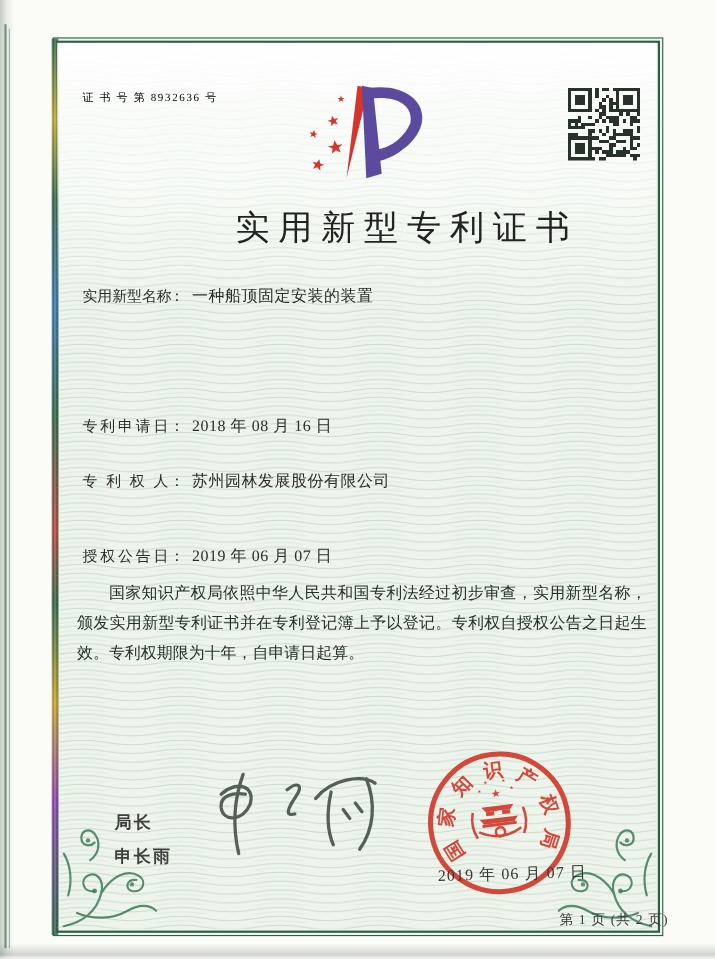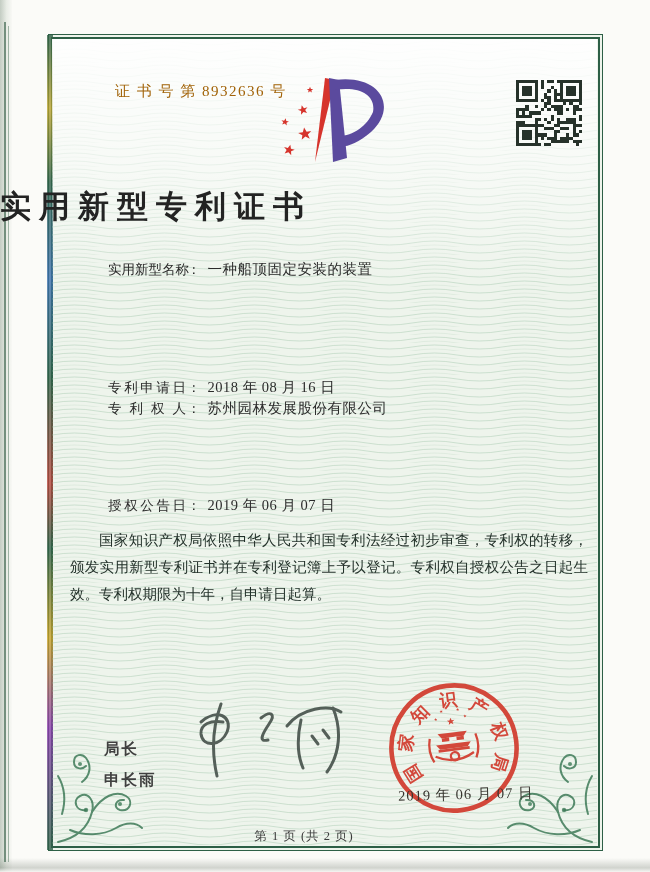--- a/index.html
+++ b/index.html
@@ -21,46 +21,46 @@
   .frame-inner{position:absolute;left:2px;top:2px;right:2px;bottom:2px;
          border:2.5px solid #2d5f46;}
   .holo{position:absolute;left:-2px;top:0;width:6px;height:100%;opacity:.8;
          background:linear-gradient(180deg,#2d5f46 0%,#b9a22e 9%,#2d5f46 18%,#3b6fae 30%,
             #2d5f46 42%,#b5433a 55%,#2d5f46 63%,#c9a227 74%,#8a3cae 85%,#2d5f46 100%);}
   .waves-svg{position:absolute;left:52px;top:39px;width:545px;height:806px;pointer-events:none;}
   .white-top{position:absolute;left:52px;top:39px;width:545px;height:806px;pointer-events:none;
          background:linear-gradient(180deg,rgba(255,255,255,.96) 0%,rgba(255,255,255,.55) 16%,rgba(255,255,255,0) 30%);}
 
   
-  .cert-no{position:absolute;left:75px;top:82px;font-size:15px;letter-spacing:1.5px;color:#a16207;margin-left:40px;}
+  .cert-no{position:absolute;left:75px;top:82px;font-size:10px;letter-spacing:1.5px;color:#000000;}
   .logo{position:absolute;left:263px;top:66px;width:134px;height:110px;}
   .qr{position:absolute;left:516px;top:80px;width:66px;height:66px;}
-  .title{position:absolute;left:0;top:186px;width:526px;text-align:left;
-         font-size:31px;font-weight:bold;letter-spacing:8px;color:#232323;}
-
-  
-  .row{position:absolute;left:75px;font-size:14px;white-space:nowrap;color:#2b2b2b;margin-left:33px;}
+  .title{position:absolute;left:0;top:186px;width:526px;text-align:right;
+         font-size:31px;font-weight:normal;letter-spacing:8px;color:#232323;}
+
+  
+  .row{position:absolute;left:75px;font-size:14px;white-space:nowrap;color:#2b2b2b;}
   .lbl{display:inline-block;width:78px;font-size:13.5px;text-align:justify;text-align-last:justify;vertical-align:baseline;}
   .colon{display:inline-block;margin:0 7px 0 1px;font-size:13.5px;}
   .val{font-size:14.5px;letter-spacing:.5px;}
   .grant2{position:absolute;left:243px;top:0;white-space:nowrap;}
 
   
   .body-text{position:absolute;left:70px;top:527px;width:518px;font-size:14.5px;
          line-height:27px;color:#23312a;text-align:justify;}
   .body-text p{margin:0;text-indent:2em;}
 
   
   .signer{position:absolute;left:104px;top:733px;font-family:"Liberation Sans","DejaVu Sans",sans-serif;
          font-weight:bold;font-size:15.5px;color:#404040;line-height:31px;letter-spacing:2px;}
   .signature-svg{position:absolute;left:183px;top:692px;width:170px;height:100px;}
   .seal{position:absolute;left:385px;top:679px;width:138px;height:138px;transform:rotate(-7deg);opacity:.93;}
   .seal-date{position:absolute;left:398px;top:785px;width:140px;font-size:14.5px;color:#37352f;
          letter-spacing:1px;transform:rotate(-1.5deg);white-space:nowrap;}
-  .footer{position:absolute;left:0;top:828px;width:608px;text-align:center;font-size:12.5px;
+  .footer{position:absolute;left:0;top:828px;width:608px;text-align:right;font-size:12.5px;
          color:#3a3a3a;letter-spacing:1px;}
 
   .flourish{position:absolute;width:92px;height:104px;}
   .flourish.bl{left:52px;top:742px;}
   .flourish.br{right:52px;top:742px;transform:scaleX(-1);}
 </style>
 </head>
 <body>
 
 <div class="page">
@@ -368,29 +368,29 @@
   </svg>
 
   <div class="title">实用新型专利证书</div>
 
   <div class="row" style="top:260px">
     <span class="lbl">实用新型名称</span><span class="colon">：</span><span class="val">一种船顶固定安装的装置</span>
   </div>
   <div class="row" style="top:378px">
     <span class="lbl">专利申请日</span><span class="colon">：</span><span class="val">2018 年 08 月 16 日</span>
   </div>
-  <div class="row" style="top:399px">
+  <div class="row" style="top:428px">
     <span class="lbl">专利权人</span><span class="colon">：</span><span class="val">苏州园林发展股份有限公司</span>
   </div>
   <div class="row" style="top:496px">
     <span class="lbl">授权公告日</span><span class="colon">：</span><span class="val">2019 年 06 月 07 日</span>
   </div>
 
   <div class="body-text">
-    <p>国家知识产权局依照中华人民共和国专利法经过初步审查，专利权的转移，颁发实用新型专利证书并在专利登记簿上予以登记。专利权自授权公告之日起生效。专利权期限为十年，自申请日起算。</p>
+    <p>国家知识产权局依照中华人民共和国专利法经过初步审查，实用新型名称，颁发实用新型专利证书并在专利登记簿上予以登记。专利权自授权公告之日起生效。专利权期限为十年，自申请日起算。</p>
   </div>
 
   <div class="signer">
     <div>局长</div>
     <div>申长雨</div>
   </div>
 
   <svg class="signature-svg" viewBox="0 0 170 100" xmlns="http://www.w3.org/2000/svg">
     <g fill="none" stroke="#45504a" stroke-width="3" stroke-linecap="round" opacity=".9">
       <path d="M38,12 C30,34 28,58 34,84"></path>

